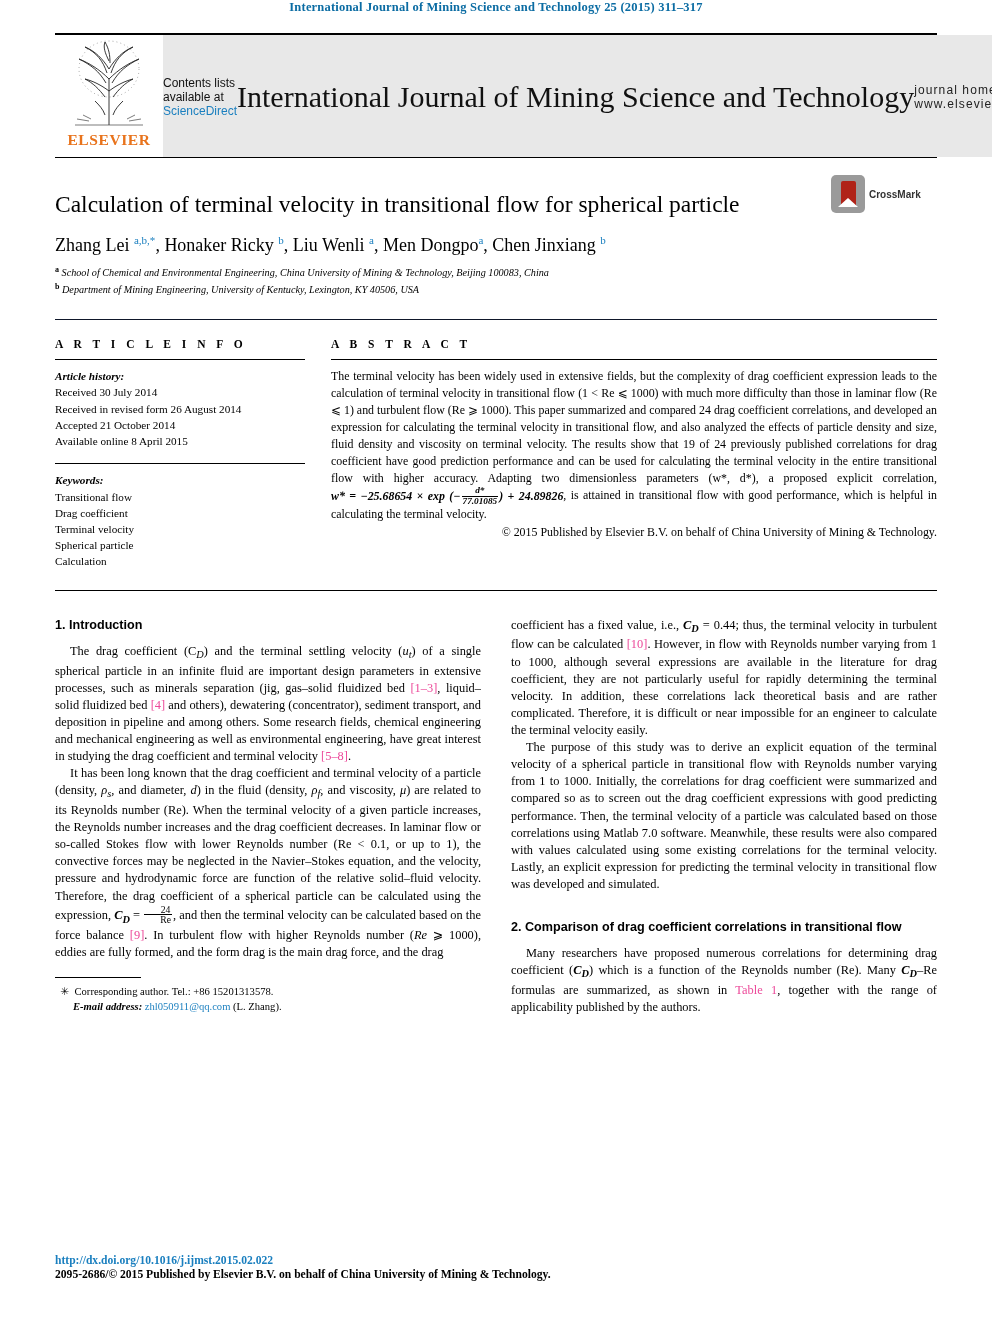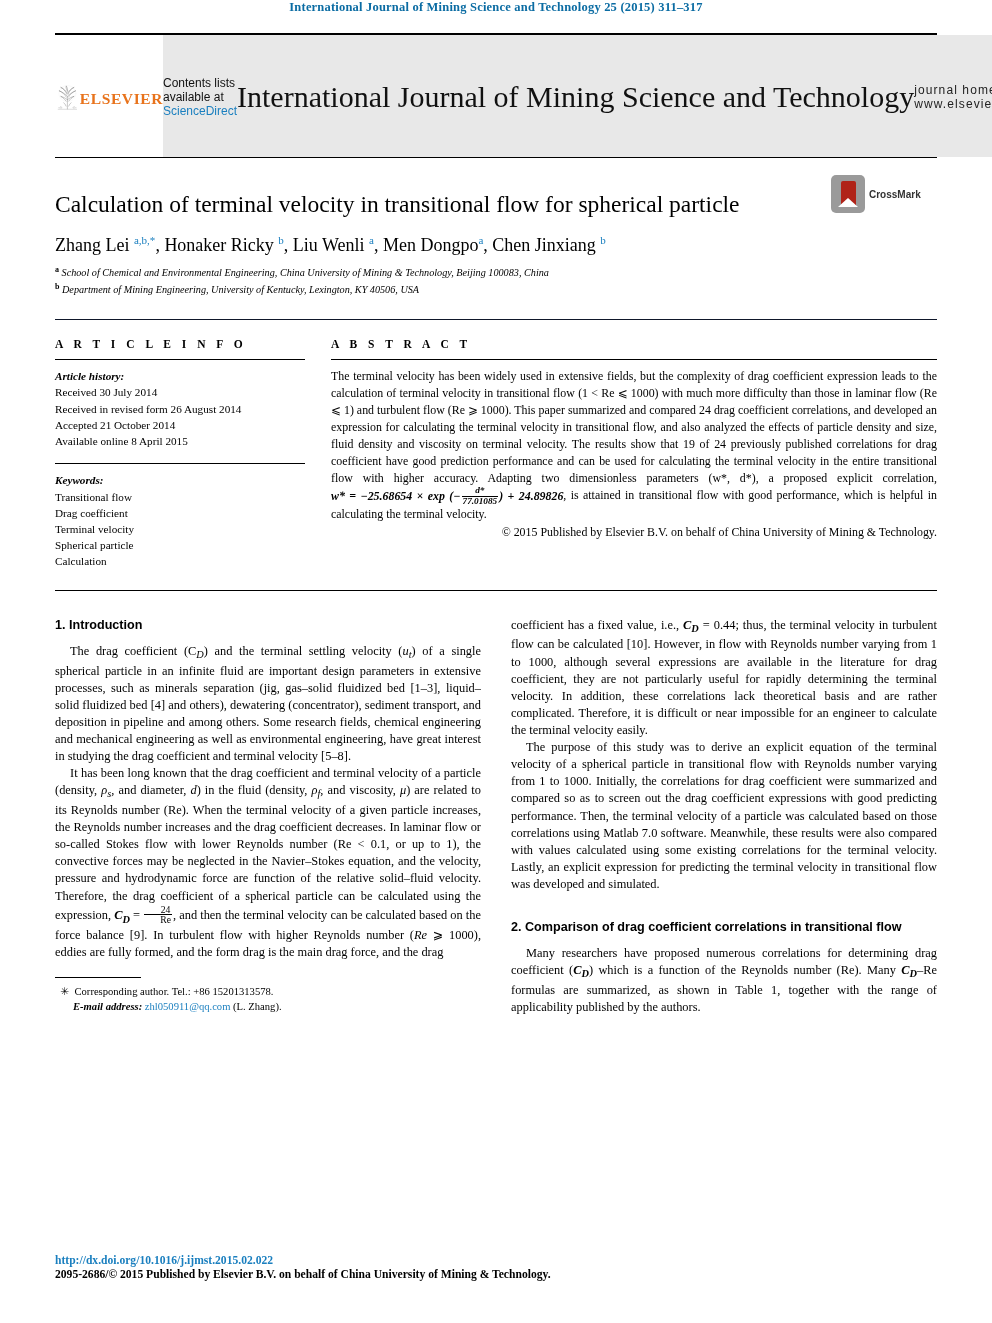--- a/index.html
+++ b/index.html
@@ -33,21 +33,21 @@
     margin-top:18px;
     border-top:2px solid #000;
     display:flex;
     align-items:stretch;
     height:122px;
   }
   .elsevier{
     width:108px;
     flex:0 0 108px;
     display:flex;
-    flex-direction:row;
+    flex-direction:column;
     align-items:center;
     justify-content:flex-start;
     padding-top:4px;
     box-sizing:border-box;
   }
   .tree-svg{display:block;}
   .elsevier-word{
     color:#e8731c;
     font-family:"Liberation Serif", serif;
     font-size:15.5px;
@@ -203,21 +203,21 @@
   h2.head.spaced{margin-top:26px;}
   p.para{
     font-family:"Liberation Serif", serif;
     font-size:12.4px;
     line-height:1.38;
     text-align:justify;
     margin:0;
     text-indent:15px;
   }
   p.para + p.para{margin-top:0;}
-  .ref{color:#000000;}
+  .ref{color:#ec4899;}
   .ital{font-style:italic;}
   
   .frac{
     display:inline-block;
     vertical-align:-0.45em;
     text-align:center;
     font-size:.78em;
     line-height:1;
     margin:0 1px;
   }

